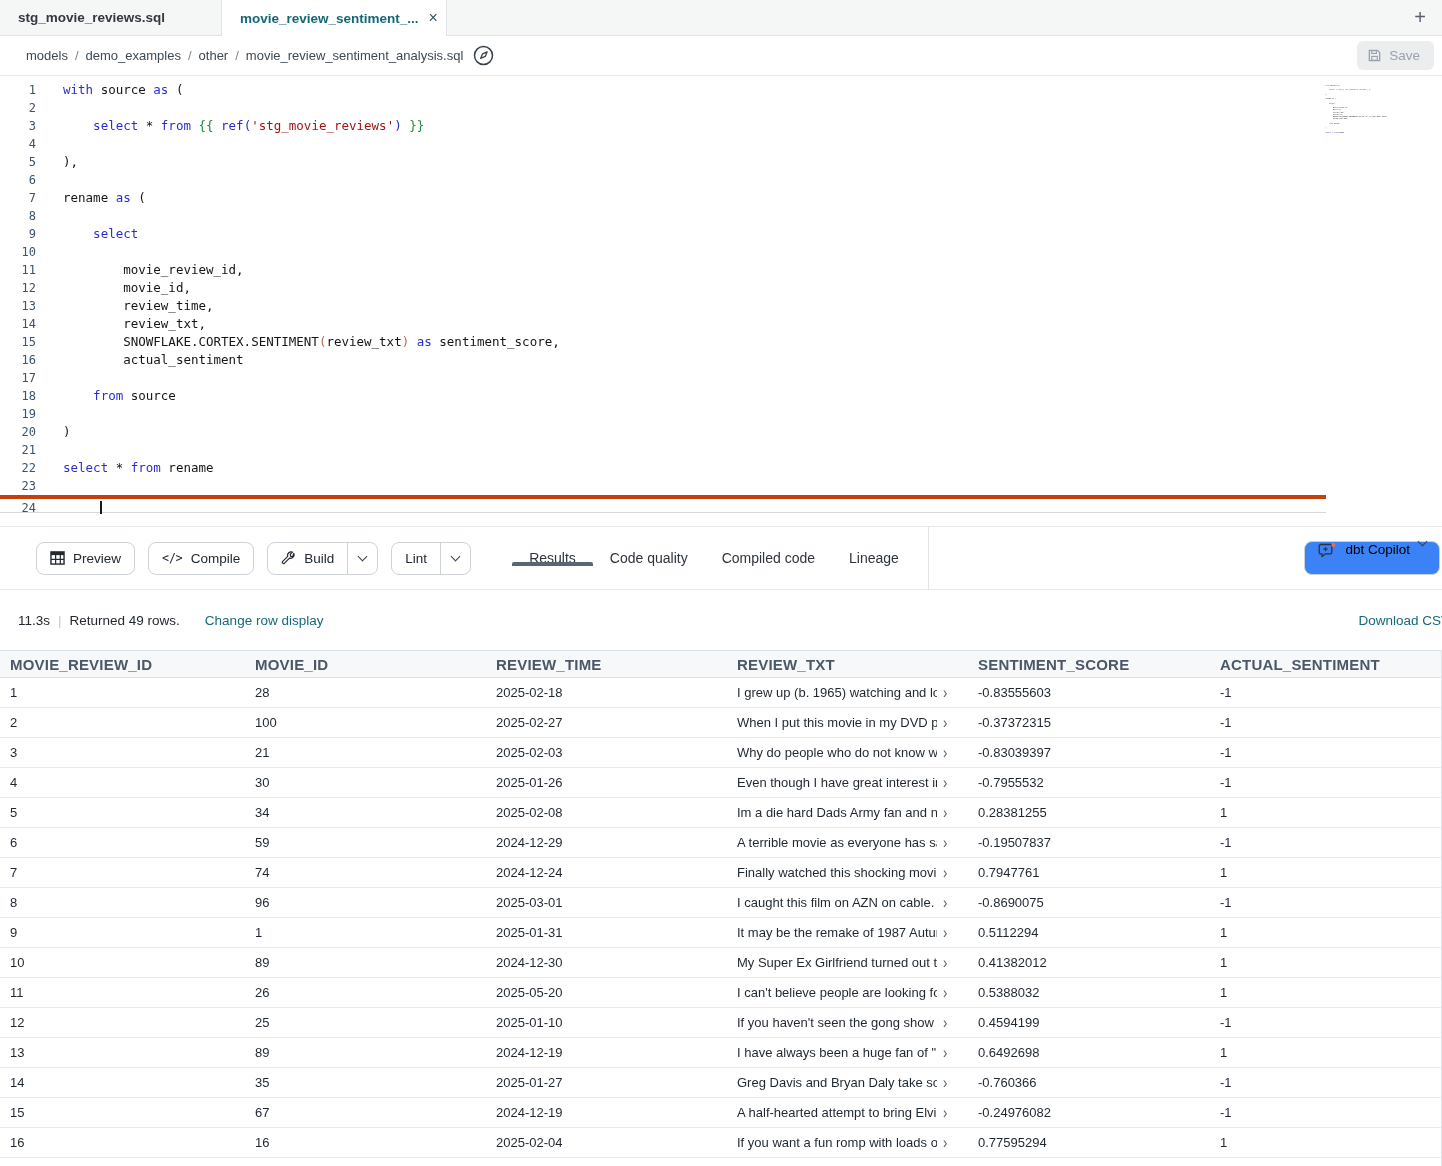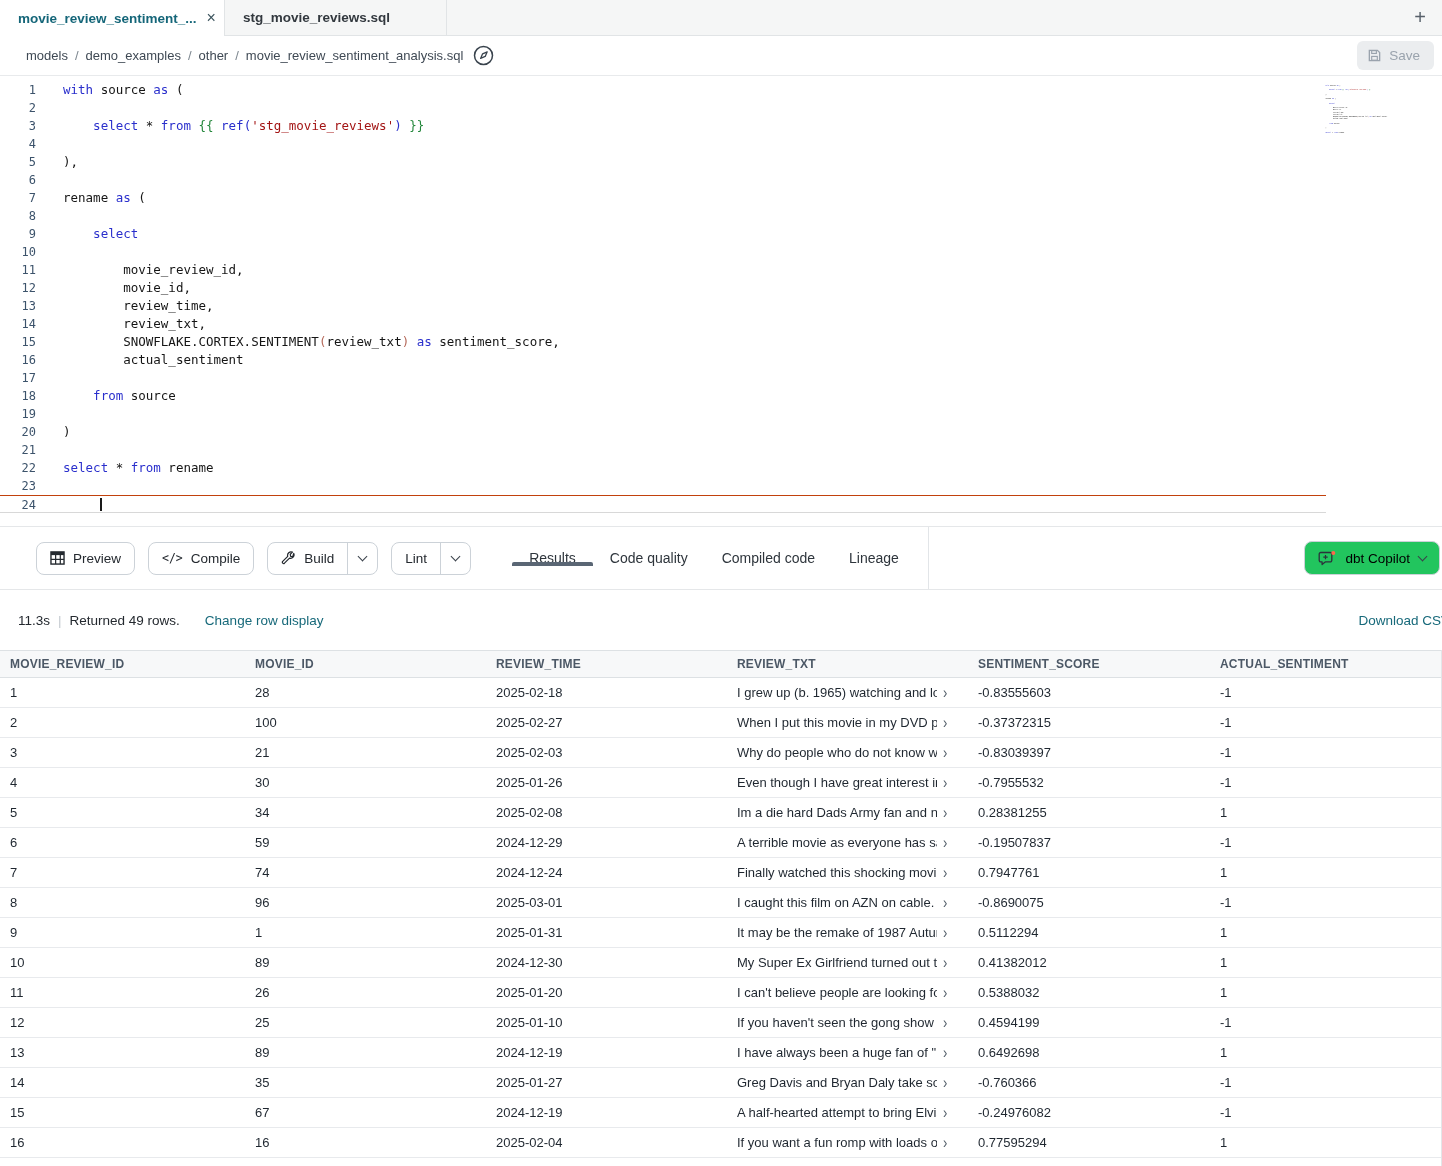--- a/index.html
+++ b/index.html
@@ -21,70 +21,70 @@
   .crumb .sep { color:#7c868f; }
   .badge { width:21px; height:21px; margin-left:10px; flex:none; }
   .savebtn { margin-left:auto; background:#ebedef; color:#9aa3ad; border:none; border-radius:6px; height:29px; padding:0 14px 0 10px; font-size:13.5px; display:flex; align-items:center; gap:7px; cursor:default; }
 
   
   .editor { height:450px; background:#fff; position:relative; flex:none; padding-top:5px; overflow:hidden;
     font-family:"DejaVu Sans Mono", monospace; font-size:12.5px; }
   .cl { display:flex; height:18px; line-height:18px; }
   .ln { width:36px; flex:none; text-align:right; color:#3c536b; font-size:12px; }
   .lt { margin-left:27px; white-space:pre; color:#111; }
-  .cl.cur { width:1326px; border-top:1px solid #c2410c; border-bottom:1px solid #d8d8d8;gap:37px; }
+  .cl.cur { width:1326px; border-top:4px solid #c2410c; border-bottom:1px solid #d8d8d8;gap:37px; }
   .cursor { display:inline-block; width:1.5px; height:13px; background:#1a1a1a; vertical-align:-2px; }
   .tk-k { color:#2a2fcc; } .tk-d { color:#151515; } .tk-s { color:#a31515; } .tk-j { color:#22863a; } .tk-b { color:#b5695a; }
   .minimap { position:absolute; top:8px; right:38px; width:82px; height:62px; overflow:hidden; }
   .minimap .inner { transform:scale(0.125); transform-origin:0 0; width:660px; }
 
   
   .toolbar { height:64px; border-top:1px solid #e5e7e9; border-bottom:1px solid #e5e7e9; display:flex; align-items:center; padding-left:36px; flex:none; position:relative; }
   .btn { display:flex; align-items:center; border:1px solid #ccd2d8; border-radius:8px; height:33px; background:#fff; font-size:13.5px; color:#24292f; margin-right:13px; cursor:pointer; }
   .btn .seg { display:flex; align-items:center; gap:8px; padding:0 13px; height:100%; }
   .btn .seg2 { border-left:1px solid #ccd2d8; padding:0 11px; height:100%; display:flex; align-items:center; }
   .chev { width:7px; height:7px; border-right:1.6px solid #39414a; border-bottom:1.6px solid #39414a; transform:rotate(45deg); margin-top:-4px; }
   .codeglyph { font-family:"DejaVu Sans Mono", monospace; font-size:11.5px; color:#24292f; }
   .rtabs { display:flex; align-items:center; height:100%; margin-left:28px; }
   .rtab { display:flex; align-items:center; padding:0 17px; font-size:14px; color:#2e353c; position:relative; cursor:pointer; }
   .rtab.active::after { content:""; position:absolute; left:0; right:0; bottom:0; height:4px; background:#5a6674; border-radius:2px 2px 0 0; }
   .tsep { width:1px; background:#e2e5e8; height:100%; margin-left:12px; }
-  .copilotbtn { margin-left:auto; margin-right:2px; display:flex; align-items:center; gap:9px; border:1px solid #ccd2d8; border-radius:8px; height:34px; padding:0 13px; background:#22c55e; font-size:13.5px; cursor:pointer; }
+  .copilotbtn { margin-left:auto; margin-right:2px; display:flex; align-items:flex-start; gap:9px; border:1px solid #ccd2d8; border-radius:8px; height:34px; padding:0 13px; background:#3b82f6; font-size:13.5px; cursor:pointer; }
 
   
   .statusrow { height:60px; display:flex; align-items:center; padding-left:18px; flex:none; font-size:13.5px; }
   .statusrow .pipe { color:#c3c9cf; margin:0 8px; }
   .link { color:#17697a; cursor:pointer; }
   .crd { margin-left:25px; }
   .dl { margin-left:auto; margin-right:-8px; white-space:nowrap; }
 
   
   .rtable { flex:1; overflow:hidden; border-right:1px solid #e3e6e9; }
   .thead { height:28px; background:#f7f8f9; border-top:1px solid #dde1e4; border-bottom:1px solid #dde1e4; display:grid;
     grid-template-columns:245px 241px 241px 241px 242px 1fr; align-items:center; }
-  .th { padding-left:10px; font-size:12px; font-weight:bold; color:#4c5866; letter-spacing:.2px; }
+  .th { padding-left:10px; font-size:15px; font-weight:bold; color:#4c5866; letter-spacing:.2px; }
   .tr { height:30px; display:grid; grid-template-columns:245px 241px 241px 241px 242px 1fr; align-items:center; border-bottom:1px solid #e8eaed; }
   .td { padding-left:10px; font-size:13px; color:#1f2730; white-space:nowrap; overflow:hidden; }
   .td.review { display:flex; align-items:center; }
   .td.review .txt { max-width:200px; overflow:hidden; white-space:nowrap; }
   .td.review .exp { margin-left:6px; color:#55606b; font-size:13px; cursor:pointer; display:inline-block; transform:scaleY(1.25); }
   svg { display:block; }
 </style>
 </head>
 <body>
 
 <div class="page">
 
   <div class="tabbar">
+    <div class="ftab inactive">
+      <span>stg_movie_reviews.sql</span>
+    </div>
     <div class="ftab active">
       <span>movie_review_sentiment_...</span>
       <span class="close">×</span>
-    </div>
-    <div class="ftab inactive">
-      <span>stg_movie_reviews.sql</span>
     </div>
     <div class="newtab">+</div>
   </div>
 
   <div class="crumbrow">
     <div class="crumb">
       <span>models</span>
         <span class="sep">/</span>
       <span>demo_examples</span>
         <span class="sep">/</span>
@@ -475,21 +475,21 @@
           <div class="td review">
             <span class="txt">My Super Ex Girlfriend turned out to b...</span>
             <span class="exp">›</span>
           </div>
           <div class="td">0.41382012</div>
           <div class="td">1</div>
         </div>
         <div class="tr">
           <div class="td">11</div>
           <div class="td">26</div>
-          <div class="td">2025-01-20</div>
+          <div class="td">2025-05-20</div>
           <div class="td review">
             <span class="txt">I can't believe people are looking for a ...</span>
             <span class="exp">›</span>
           </div>
           <div class="td">0.5388032</div>
           <div class="td">1</div>
         </div>
         <div class="tr">
           <div class="td">12</div>
           <div class="td">25</div>

